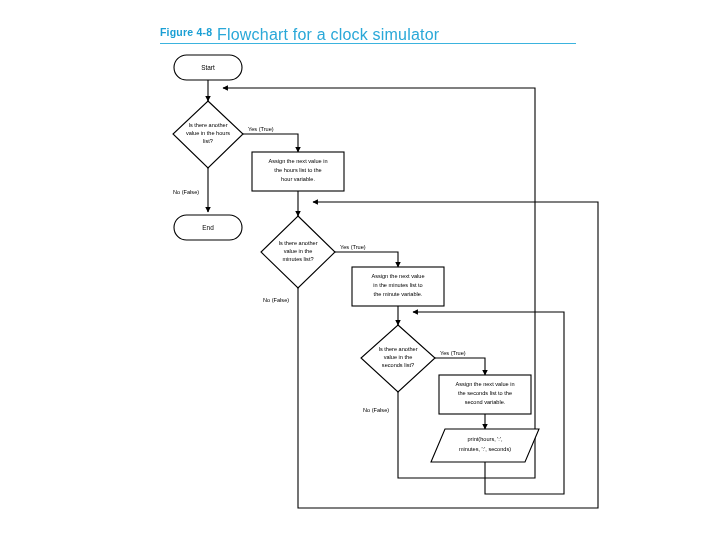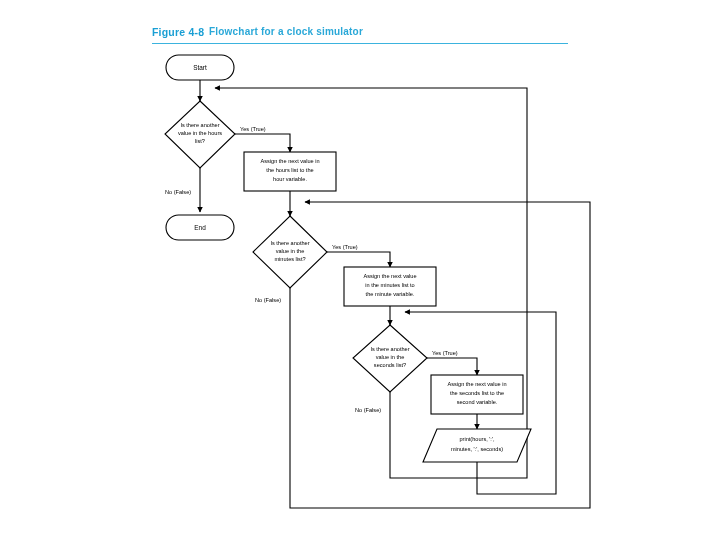--- a/index.html
+++ b/index.html
@@ -9,21 +9,21 @@
   }
   body {
     width: 720px;
     height: 540px;
     font-family: "Liberation Sans", sans-serif;
     overflow: hidden;
     position: relative;
   }
   #page {
     position: absolute;
-    left: 0; top: 0;
+    left: 8px; top: 0;
     width: 640px;
     height: 540px;
     background: #ffffff;
   }
   .fig-header {
     position: absolute;
     left: 152px;
     top: 26px;
     width: 416px;
     height: 22px;
@@ -35,22 +35,22 @@
     font-size: 10.5px;
     font-weight: bold;
     color: #1a9fd4;
     letter-spacing: 0.2px;
     white-space: nowrap;
   }
   .fig-caption {
     position: absolute;
     left: 57px;
     top: 0;
-    font-size: 10px;
-    font-weight: bold;
+    font-size: 16px;
+    font-weight: normal;
     color: #2aa8d8;
     letter-spacing: 0.2px;
     white-space: nowrap;
   }
   .fig-rule {
     position: absolute;
     left: 0;
     top: 17px;
     width: 416px;
     height: 1px;

